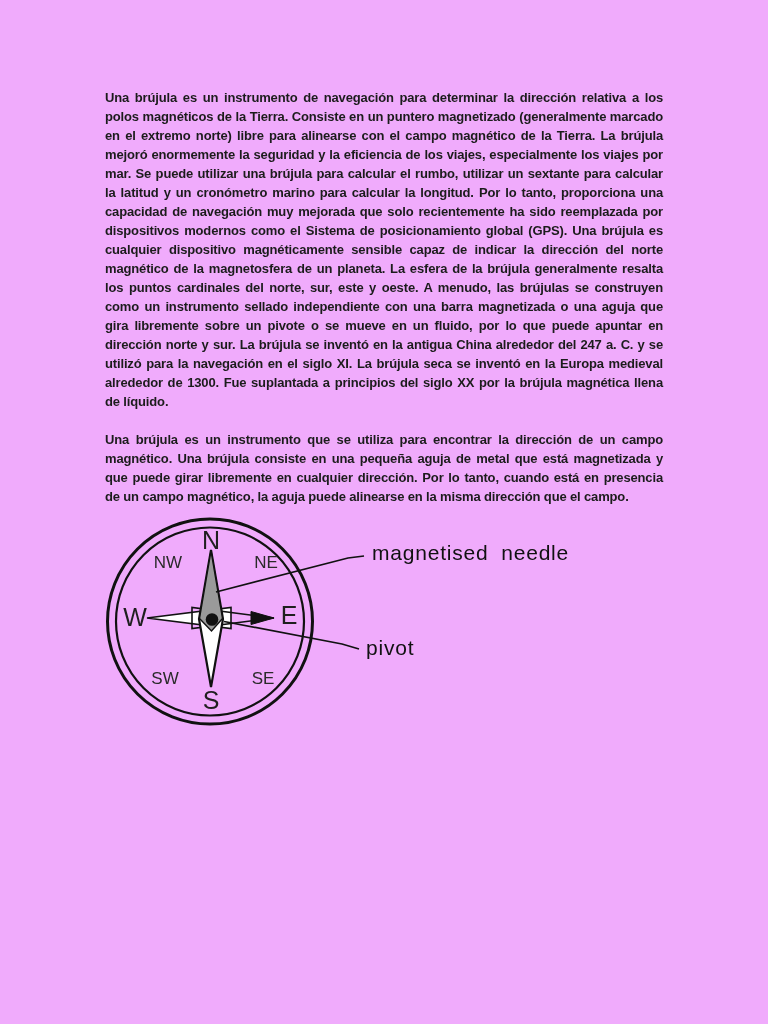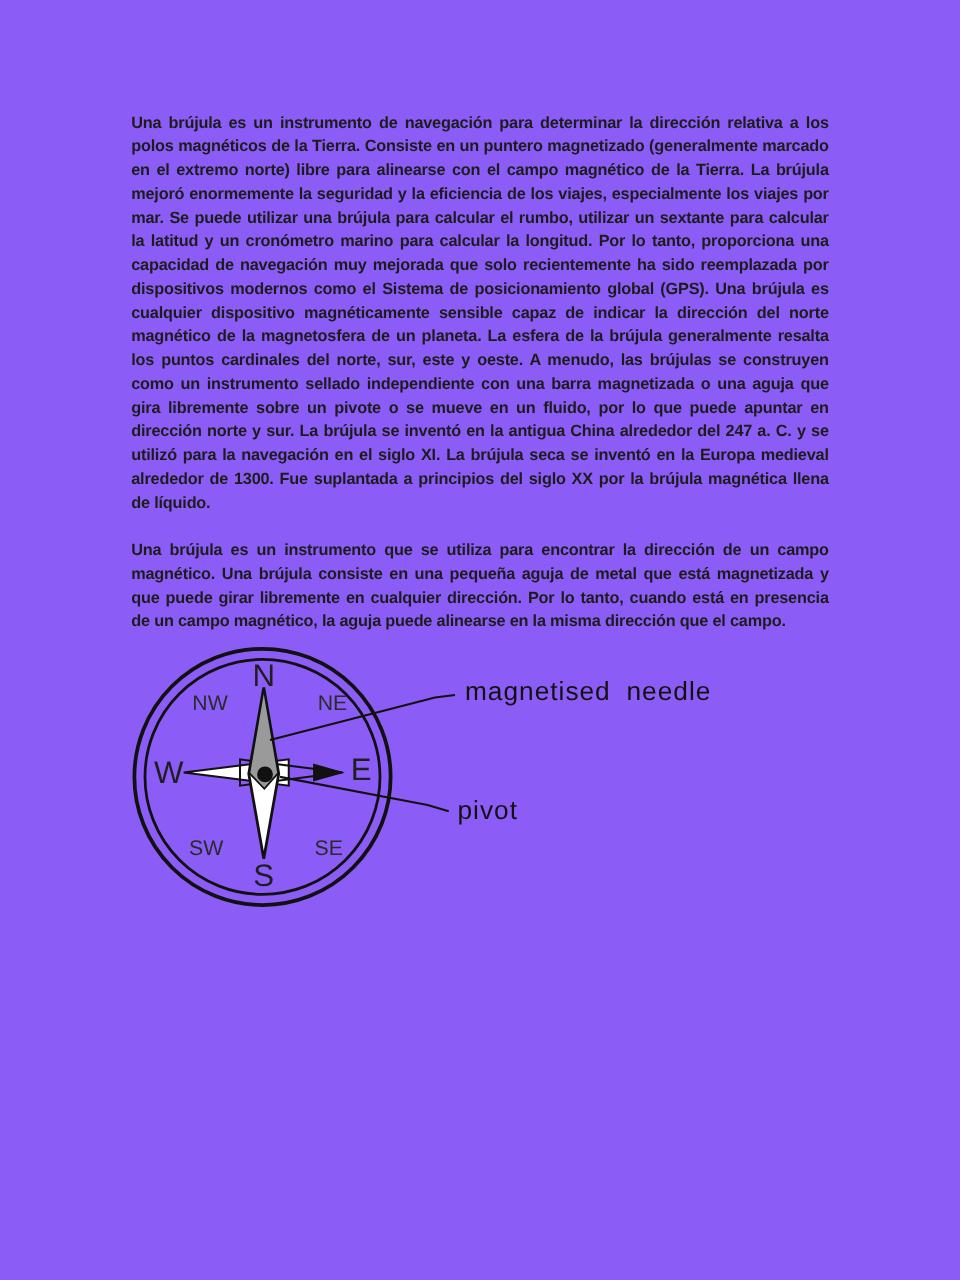--- a/index.html
+++ b/index.html
@@ -4,21 +4,21 @@
 <style>
   html, body {
     margin: 0;
     padding: 0;
     background: #ffffff;
   }
   .page {
     position: relative;
     width: 768px;
     height: 1024px;
-    background: #8b5cf6;
+    background: #f0abfc;
     overflow: hidden;
     font-family: "Liberation Sans", sans-serif;
   }
   .text-block {
     position: absolute;
     left: 105px;
     top: 88px;
     width: 558px;
     color: #1c1c1c;
     font-size: 13px;

